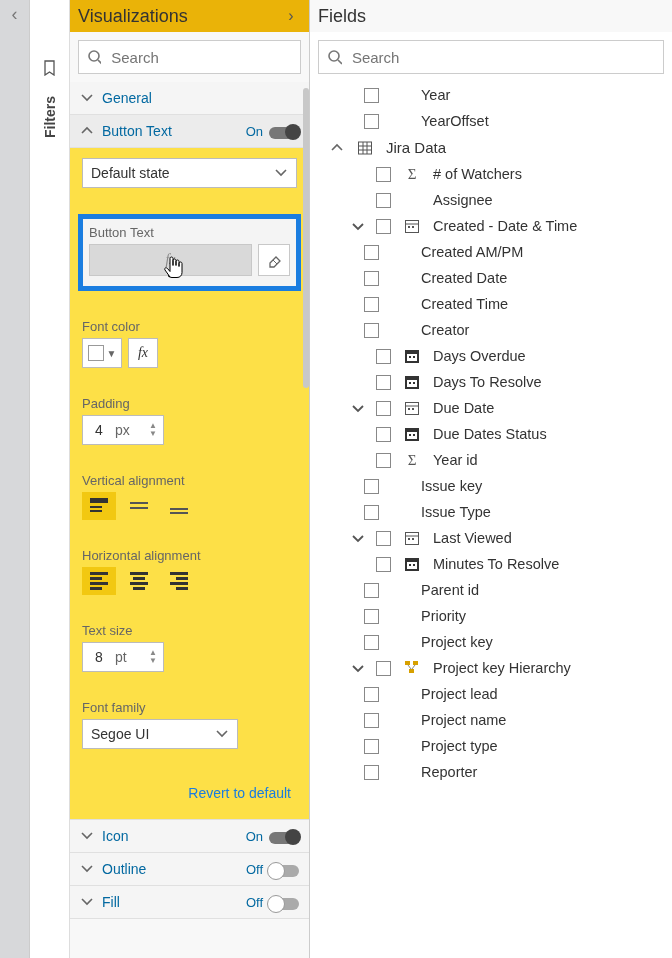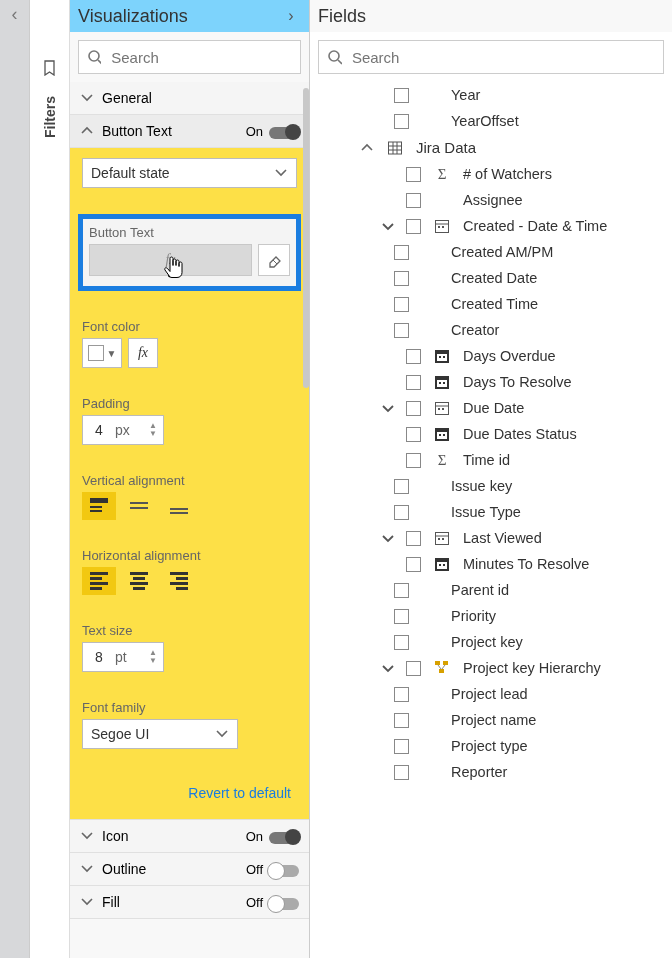--- a/index.html
+++ b/index.html
@@ -58,21 +58,21 @@
   }
   .panel-header {
     display: flex;
     align-items: center;
     justify-content: space-between;
     padding: 0 8px;
     height: 32px;
     font-size: 18px;
     font-weight: 400;
     color: #333;
-    background: #7dd3fc;
+    background: #eab308;
   }
   .fields-panel .panel-header { background: #f8f8f8; }
   .chev-btn { width: 20px; text-align: center; color: #555; cursor: pointer; font-size: 16px; }
   .search-wrap { padding: 8px; }
   .search-box {
     display: flex;
     align-items: center;
     background: #fff;
     border: 1px solid #ccc;
     height: 34px;
@@ -93,21 +93,21 @@
     width: 6px;
     height: 300px;
     background: #c8c8c8;
     border-radius: 3px;
   }
   .section {
     border-bottom: 1px solid #e0e0e0;
     background: #f5f5f5;
     padding: 8px 10px;
     font-size: 14px;
-    color: #000000;
+    color: #0369a1;
   }
   .section-head {
     display: flex;
     align-items: center;
     gap: 8px;
     cursor: pointer;
   }
   .toggle {
     margin-left: auto;
     display: flex;
@@ -226,21 +226,20 @@
   .revert { color: #1a7de0; text-align: right; padding: 8px 6px; cursor: pointer; }
   
   .flist { flex:1; overflow:hidden; }
   .frow {
     display: flex;
     align-items: center;
     gap: 12px;
     padding: 5px 8px 5px 16px;
     font-size: 14.5px;
     color: #333;
-    margin-left: 30px;
   }
   .frow.group { font-size: 15px; padding-left: 20px; }
   .frow.sub { padding-left: 54px; }
   .frow.sub2 { padding-left: 40px; }
   .cb { width:15px; height:15px; border:1px solid #888; background:#fff; cursor:pointer; flex-shrink:0; }
   .caret { width:14px; text-align:center; color:#555; cursor:pointer; flex-shrink:0;}
   .ficon { width:18px; height:16px; display:flex; align-items:center; justify-content:center; color:#555; flex-shrink:0;}
   svg { display:block; }
   .sigma { font-family: "Segoe UI", serif; font-size:15px; }
 </style>
@@ -667,21 +666,21 @@
               <svg width="16" height="16">
                 <use href="#svg-dcal"></use>
               </svg>
             </span>
     <span>Due Dates Status</span>
   </div>
           <div class="frow sub2">
     <span class="caret"></span>
     <span class="cb"></span>
     <span class="ficon sigma">Σ</span>
-    <span>Time id</span>
+    <span>Year id</span>
   </div>
           <div class="frow sub">
 
     <span class="cb"></span>
     <span class="ficon"></span>
     <span>Issue key</span>
   </div>
           <div class="frow sub">
 
     <span class="cb"></span>

